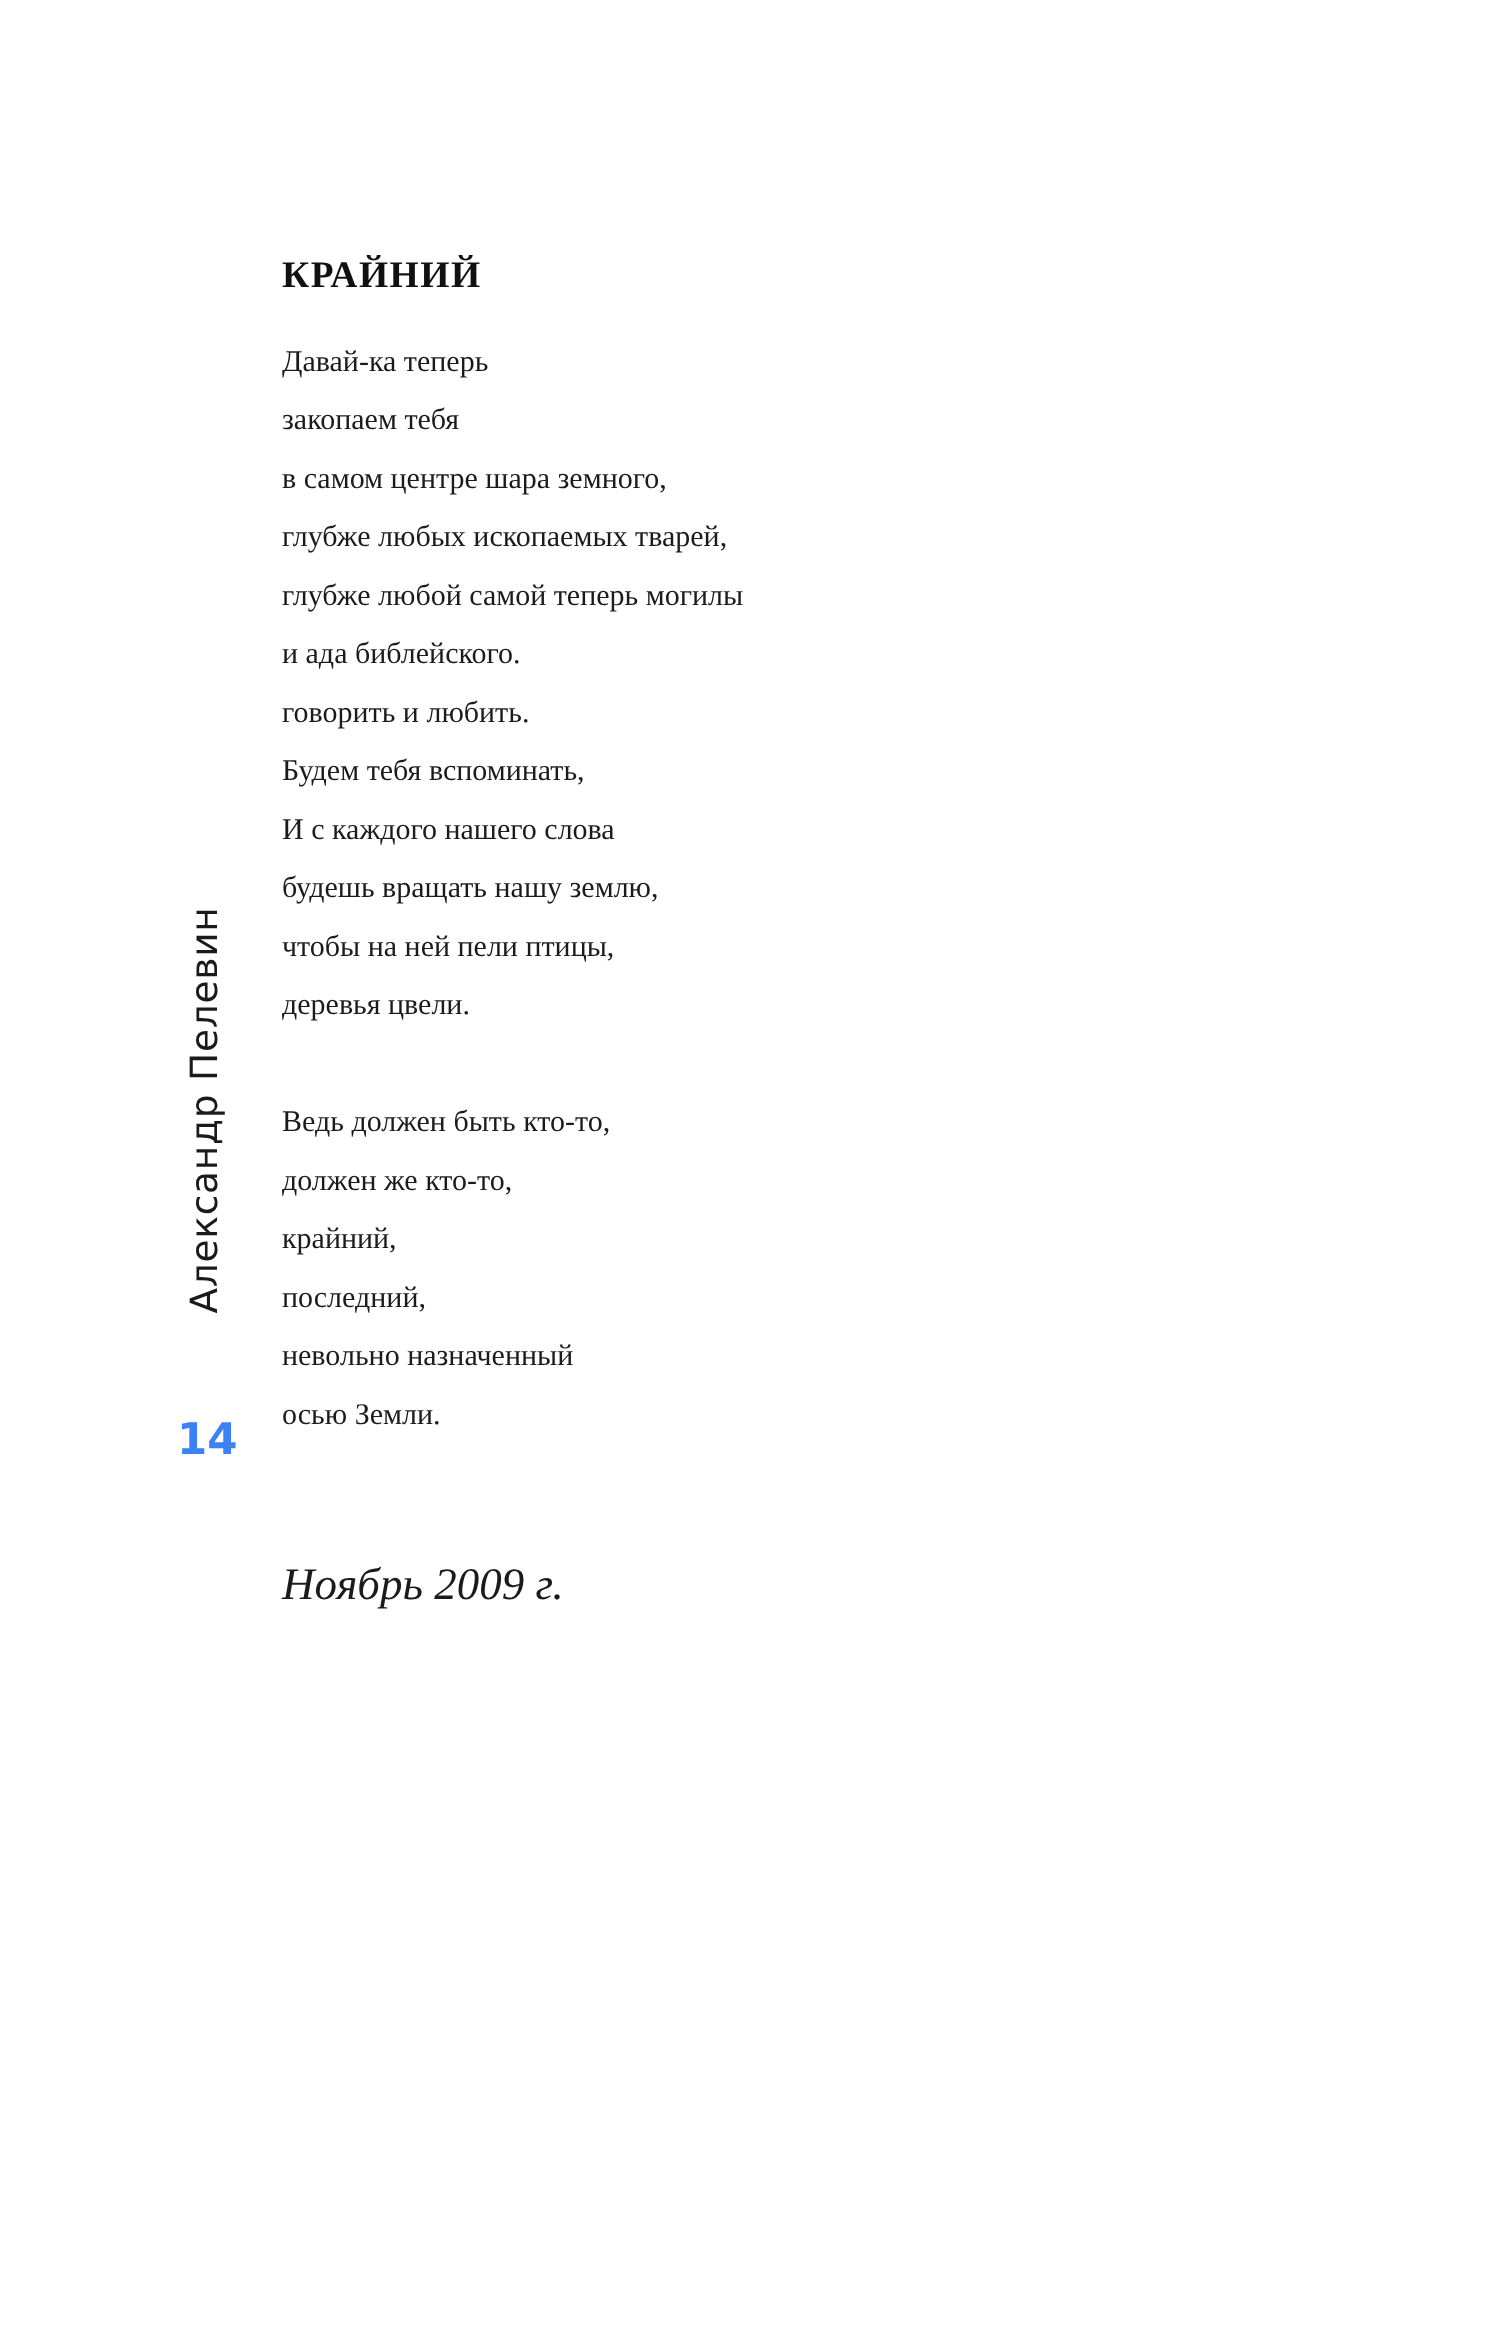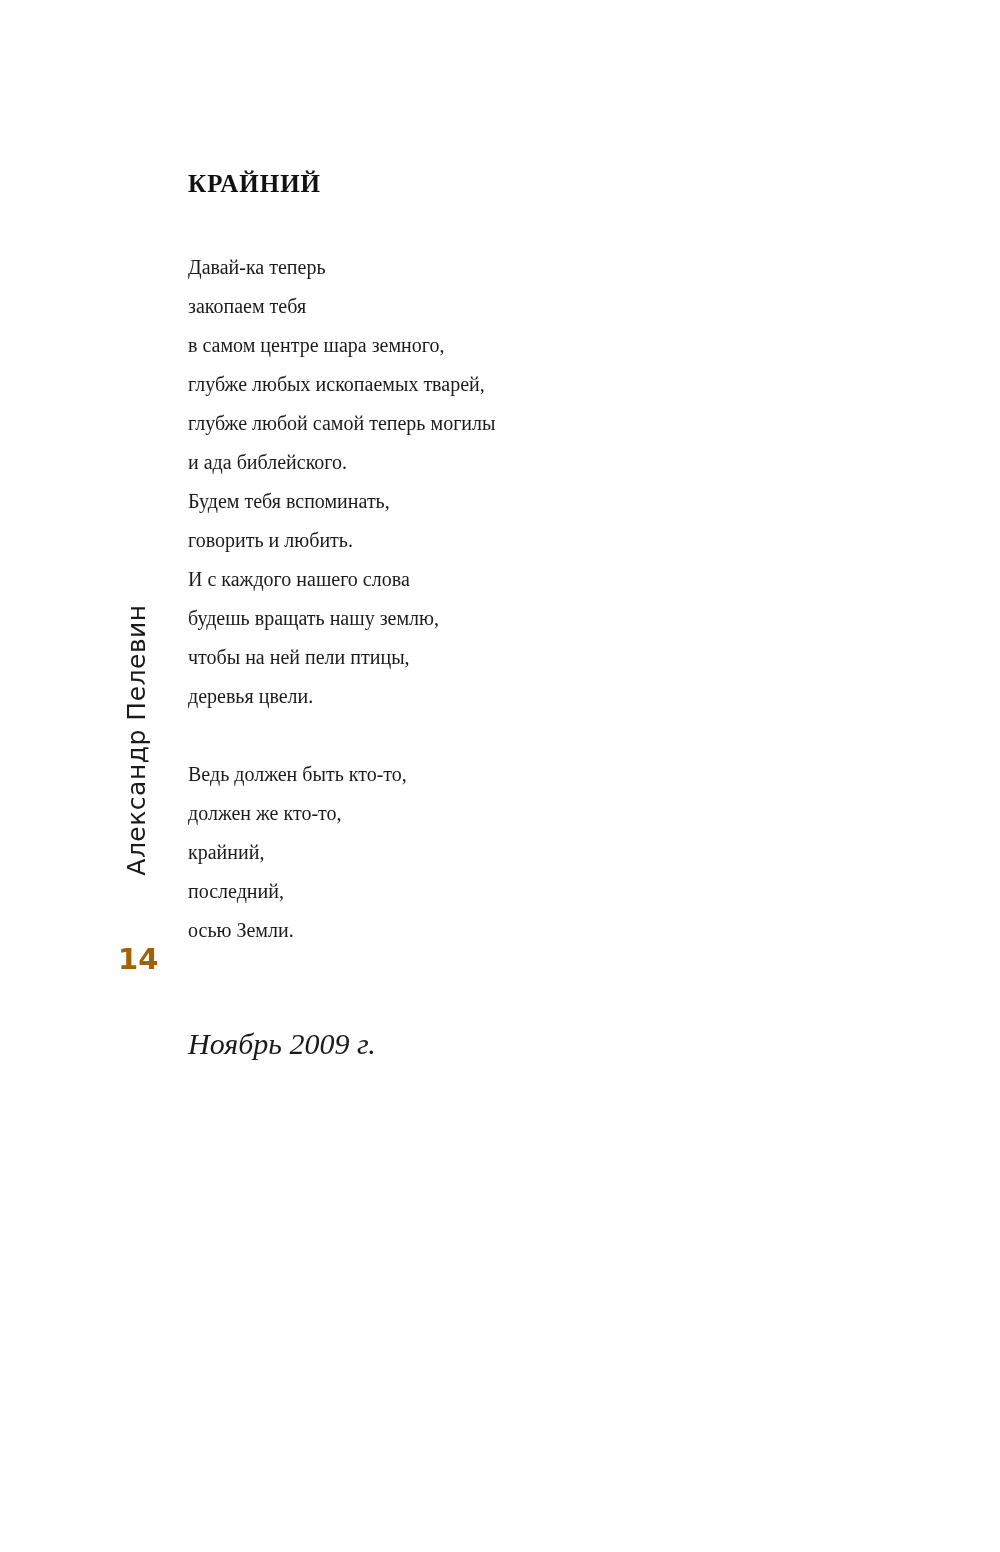--- a/index.html
+++ b/index.html
@@ -29,30 +29,30 @@
     letter-spacing: 0.5px;
     color: #1a1a1a;
   }
   .page-number {
     position: absolute;
     left: 118px;
     top: 942px;
     font-family: "DejaVu Sans", "Liberation Sans", sans-serif;
     font-size: 29px;
     font-weight: 700;
-    color: #a16207;
+    color: #3b82f6;
   }
   .poem-column {
     position: absolute;
     left: 188px;
     top: 170px;
     width: 640px;
   }
   .poem-title {
-    margin: 0 0 50px 0;
+    margin: 0 0 24px 0;
     font-size: 25px;
     font-weight: 700;
     letter-spacing: 1px;
     line-height: 28px;
     color: #111111;
   }
   .stanza {
     margin: 0;
     padding: 0;
   }
@@ -84,33 +84,34 @@
 
     <h1 class="poem-title">КРАЙНИЙ</h1>
 
     <div class="stanza">
       <div class="poem-line">Давай-ка теперь</div>
       <div class="poem-line">закопаем тебя</div>
       <div class="poem-line">в самом центре шара земного,</div>
       <div class="poem-line">глубже любых ископаемых тварей,</div>
       <div class="poem-line">глубже любой самой теперь могилы</div>
       <div class="poem-line">и ада библейского.</div>
+      <div class="poem-line">говорить и любить.</div>
       <div class="poem-line">Будем тебя вспоминать,</div>
-      <div class="poem-line">говорить и любить.</div>
       <div class="poem-line">И с каждого нашего слова</div>
       <div class="poem-line">будешь вращать нашу землю,</div>
       <div class="poem-line">чтобы на ней пели птицы,</div>
       <div class="poem-line">деревья цвели.</div>
     </div>
 
     <div class="stanza">
       <div class="poem-line">Ведь должен быть кто-то,</div>
       <div class="poem-line">должен же кто-то,</div>
       <div class="poem-line">крайний,</div>
       <div class="poem-line">последний,</div>
+      <div class="poem-line">невольно назначенный</div>
       <div class="poem-line">осью Земли.</div>
     </div>
 
     <div class="poem-date">Ноябрь 2009 г.</div>
 
   </div>
 
 </div>
 
 </body></html>

